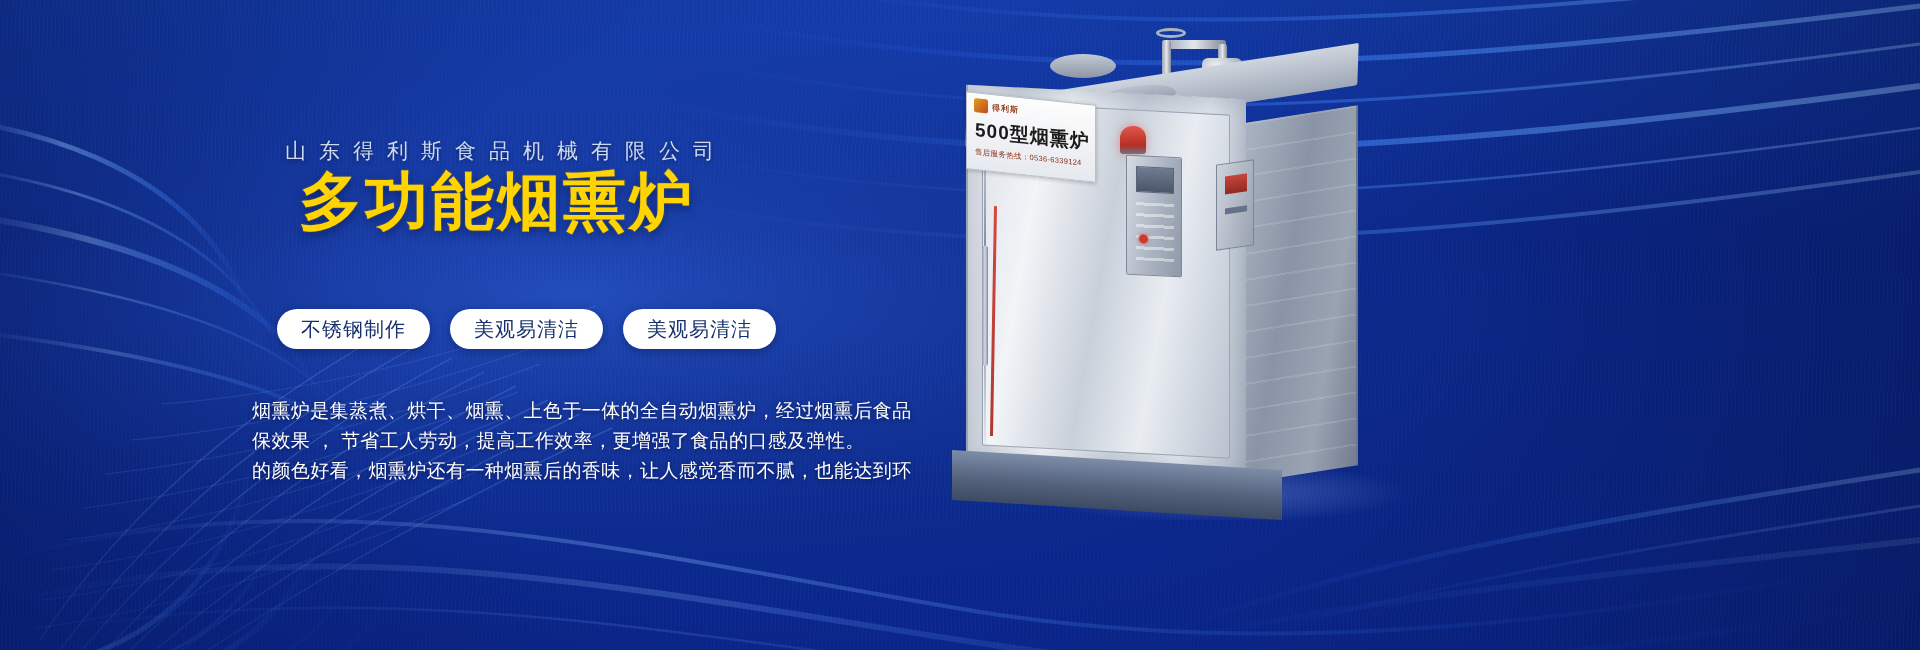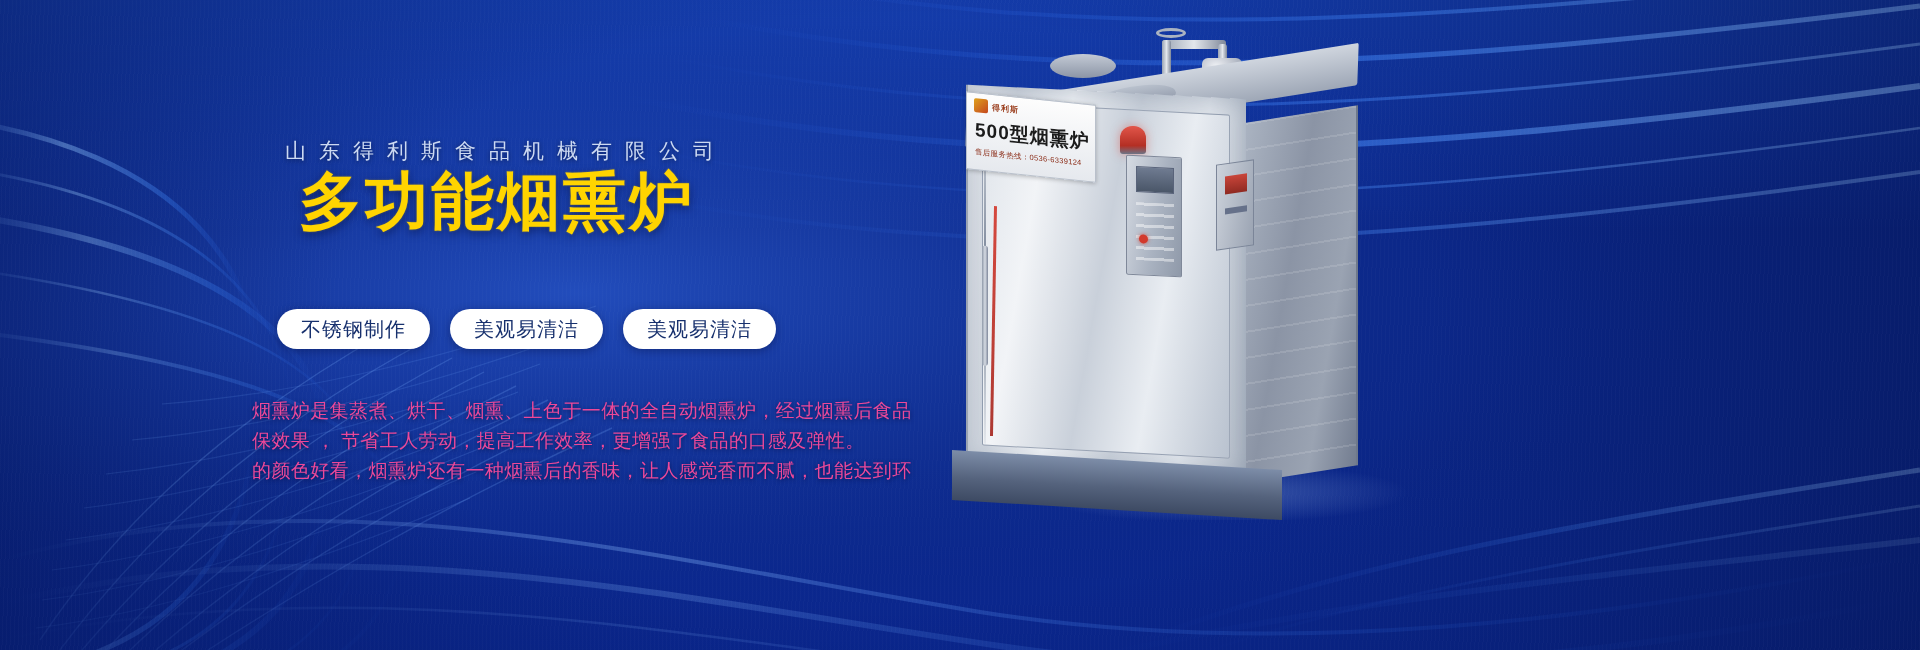--- a/index.html
+++ b/index.html
@@ -58,21 +58,21 @@
   .pill{
     height:40px; padding:0 24px; border-radius:20px;
     background:#ffffff; color:#17306d;
     font-size:20px; letter-spacing:1px; font-weight:500;
     display:flex; align-items:center; justify-content:center;
     white-space:nowrap; box-shadow:0 2px 8px rgba(0,10,50,.35);
   }
 
   .desc{
     position:absolute; left:252px; top:396px; width:570px;
-    font-size:19px; line-height:30px; color:#ec4899;
+    font-size:19px; line-height:30px; color:#ffffff;
     letter-spacing:.4px;
     text-shadow:0 1px 4px rgba(0,8,45,.6);
   }
   .desc div{ white-space:nowrap; }
 
   
   .machine{ position:absolute; left:930px; top:40px; width:560px; height:480px; }
 
   .floor{
     position:absolute; left:0; bottom:0; width:560px; height:90px;

